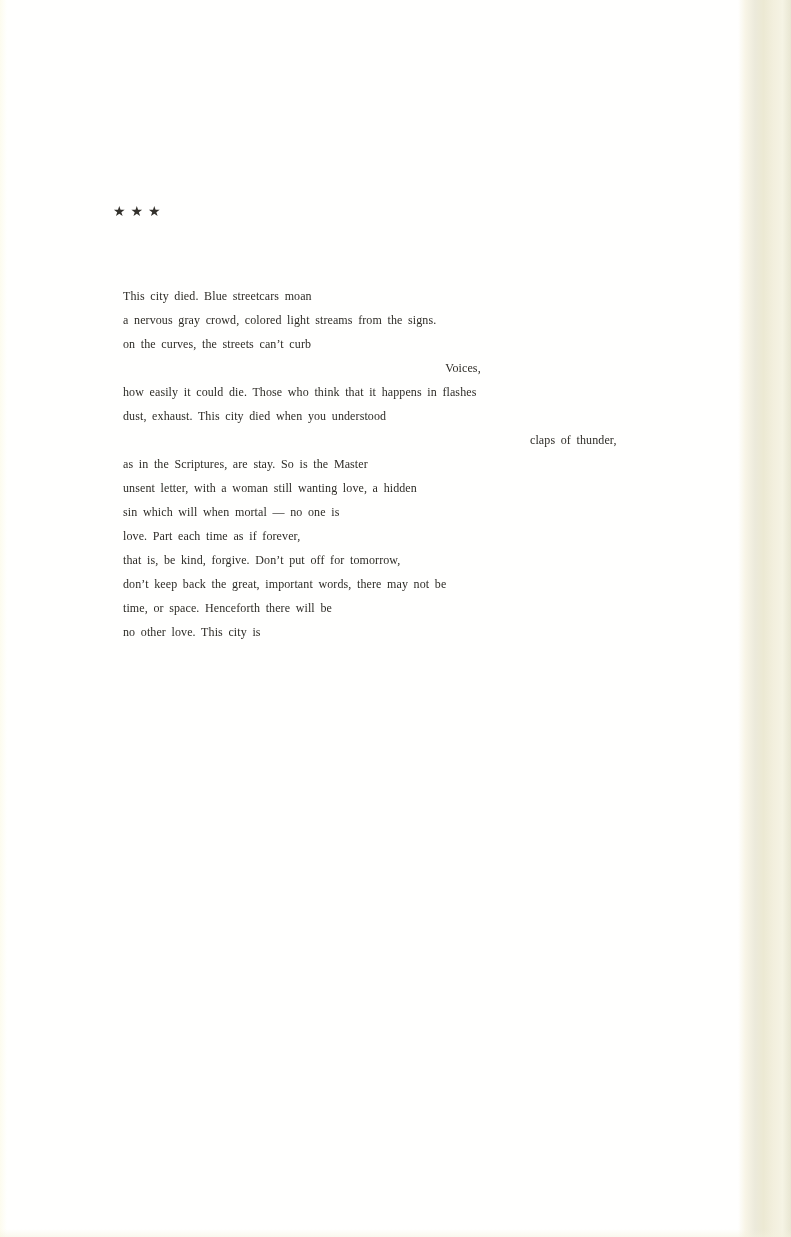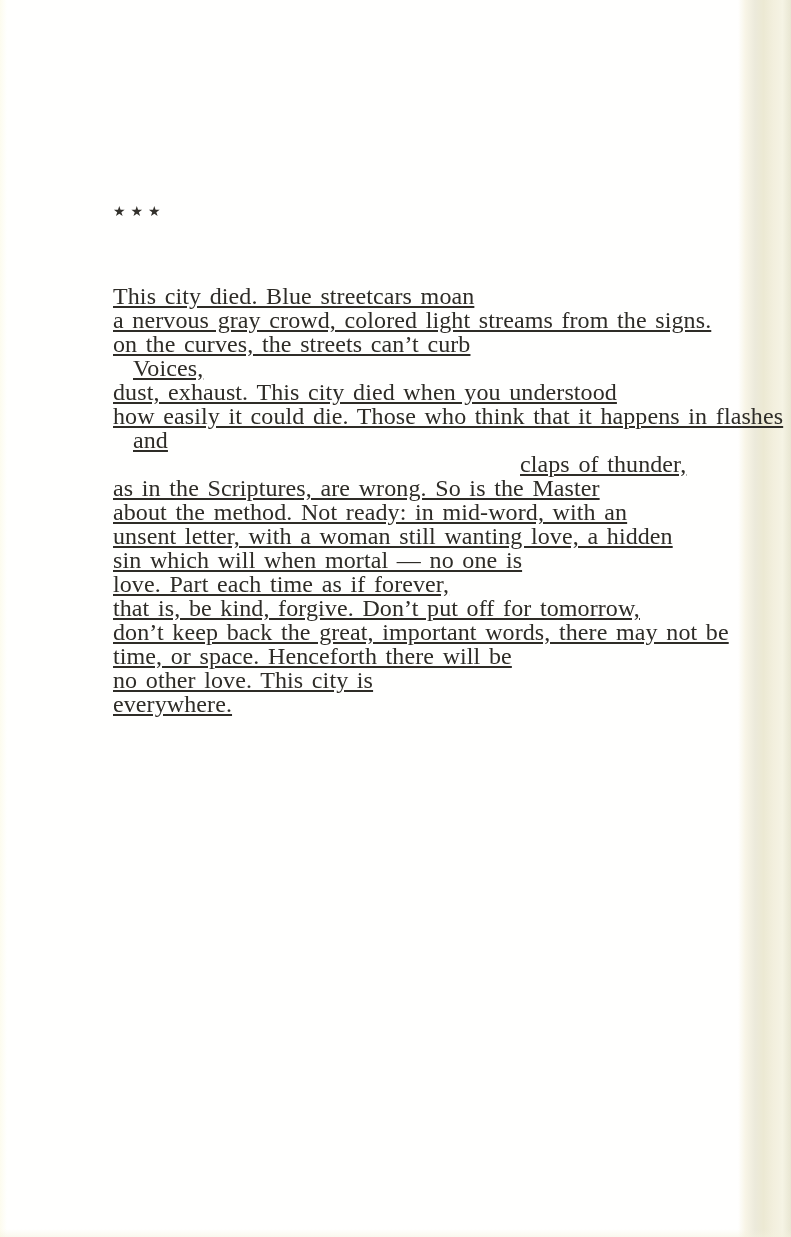--- a/index.html
+++ b/index.html
@@ -45,58 +45,54 @@
   }
   .section-marker{
     position:absolute;
     left:113px;top:203px;
     font-size:14px;
     letter-spacing:5px;
     color:#33312c;
   }
   .poem{
     position:absolute;
-    left:113px;top:284px;
+    left:123px;top:284px;
     width:660px;
-    font-size:24px;
+    font-size:12px;
     line-height:24px;
     letter-spacing:0.1px;
     word-spacing:2.5px;
     white-space:nowrap;
-    text-decoration:underline;
   }
   .poem .line{min-height:24px;}
-  .poem .indent-1{padding-left:20px;}
+  .poem .indent-1{padding-left:20px;text-align:center;}
   .poem .indent-far{padding-left:407px;}
 </style>
 </head>
 <body>
 
 <div class="page">
 
   <div class="edge-left"></div>
   <div class="edge-right"></div>
   <div class="edge-bottom"></div>
 
   <div class="section-marker">★★★</div>
 
   <div class="poem">
     <div class="line">This city died. Blue streetcars moan</div>
     <div class="line">a nervous gray crowd, colored light streams from the signs.</div>
     <div class="line">on the curves, the streets can’t curb</div>
     <div class="line indent-1">Voices,</div>
+    <div class="line">how easily it could die. Those who think that it happens in flashes</div>
     <div class="line">dust, exhaust. This city died when you understood</div>
-    <div class="line">how easily it could die. Those who think that it happens in flashes</div>
-    <div class="line indent-1">and</div>
     <div class="line indent-far">claps of thunder,</div>
-    <div class="line">as in the Scriptures, are wrong. So is the Master</div>
-    <div class="line">about the method. Not ready: in mid-word, with an</div>
+    <div class="line">as in the Scriptures, are stay. So is the Master</div>
     <div class="line">unsent letter, with a woman still wanting love, a hidden</div>
     <div class="line">sin which will when mortal — no one is</div>
     <div class="line">love. Part each time as if forever,</div>
     <div class="line">that is, be kind, forgive. Don’t put off for tomorrow,</div>
     <div class="line">don’t keep back the great, important words, there may not be</div>
     <div class="line">time, or space. Henceforth there will be</div>
     <div class="line">no other love. This city is</div>
-    <div class="line">everywhere.</div>
   </div>
 
 </div>
 
 </body></html>

